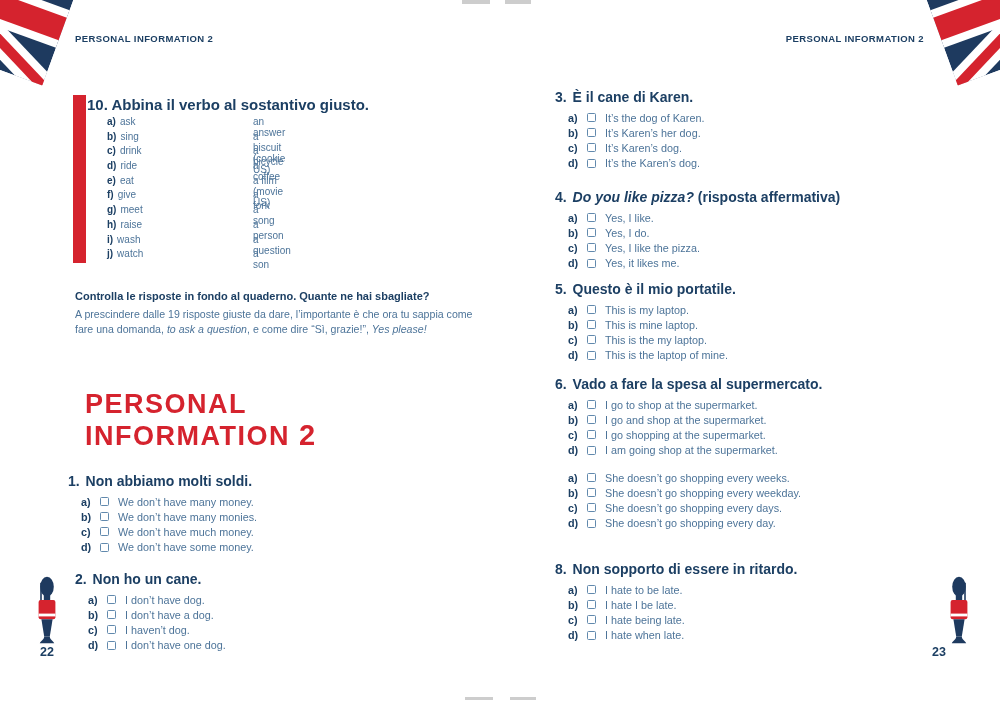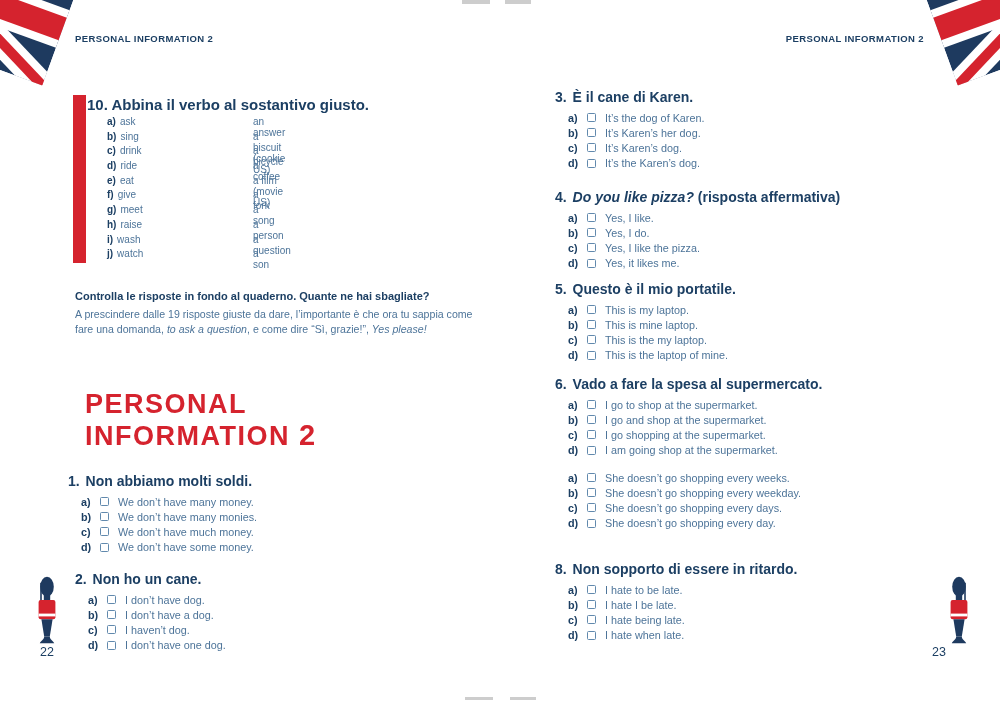--- a/index.html
+++ b/index.html
@@ -49,21 +49,21 @@
   .opt-letter{font-weight:bold;color:var(--navy);width:16px;flex:none;}
   .checkbox{width:9px;height:9px;border:1.2px solid var(--cbb);border-radius:1.5px;background:#fff;margin:0 9px 0 3px;flex:none;}
   .opt-text{white-space:nowrap;}
   
   .guard{position:absolute;width:34px;height:72px;}
   .guard-l{left:30px;top:574px;}
   .guard-r{left:942px;top:574px;transform:scaleX(-1);}
   .guard-svg .navy{fill:var(--flagnavy);}
   .guard-svg .red{fill:var(--red);}
   .guard-svg .white{fill:#ffffff;}
-  .pageno{position:absolute;top:645px;width:50px;text-align:center;font-size:12.5px;font-weight:normal;color:var(--navy);}
+  .pageno{position:absolute;top:645px;width:50px;text-align:center;font-size:12.5px;font-weight:bold;color:var(--navy);}
   .pageno-l{left:22px;}
   .pageno-r{left:914px;}
 </style>
 </head>
 <body>
 
 <div class="mark" style="left:462px;top:0;width:28px;height:4px;"></div>
 <div class="mark" style="left:505px;top:0;width:26px;height:4px;"></div>
 <div class="mark" style="left:465px;top:697px;width:28px;height:3px;"></div>
 <div class="mark" style="left:510px;top:697px;width:26px;height:3px;"></div>

